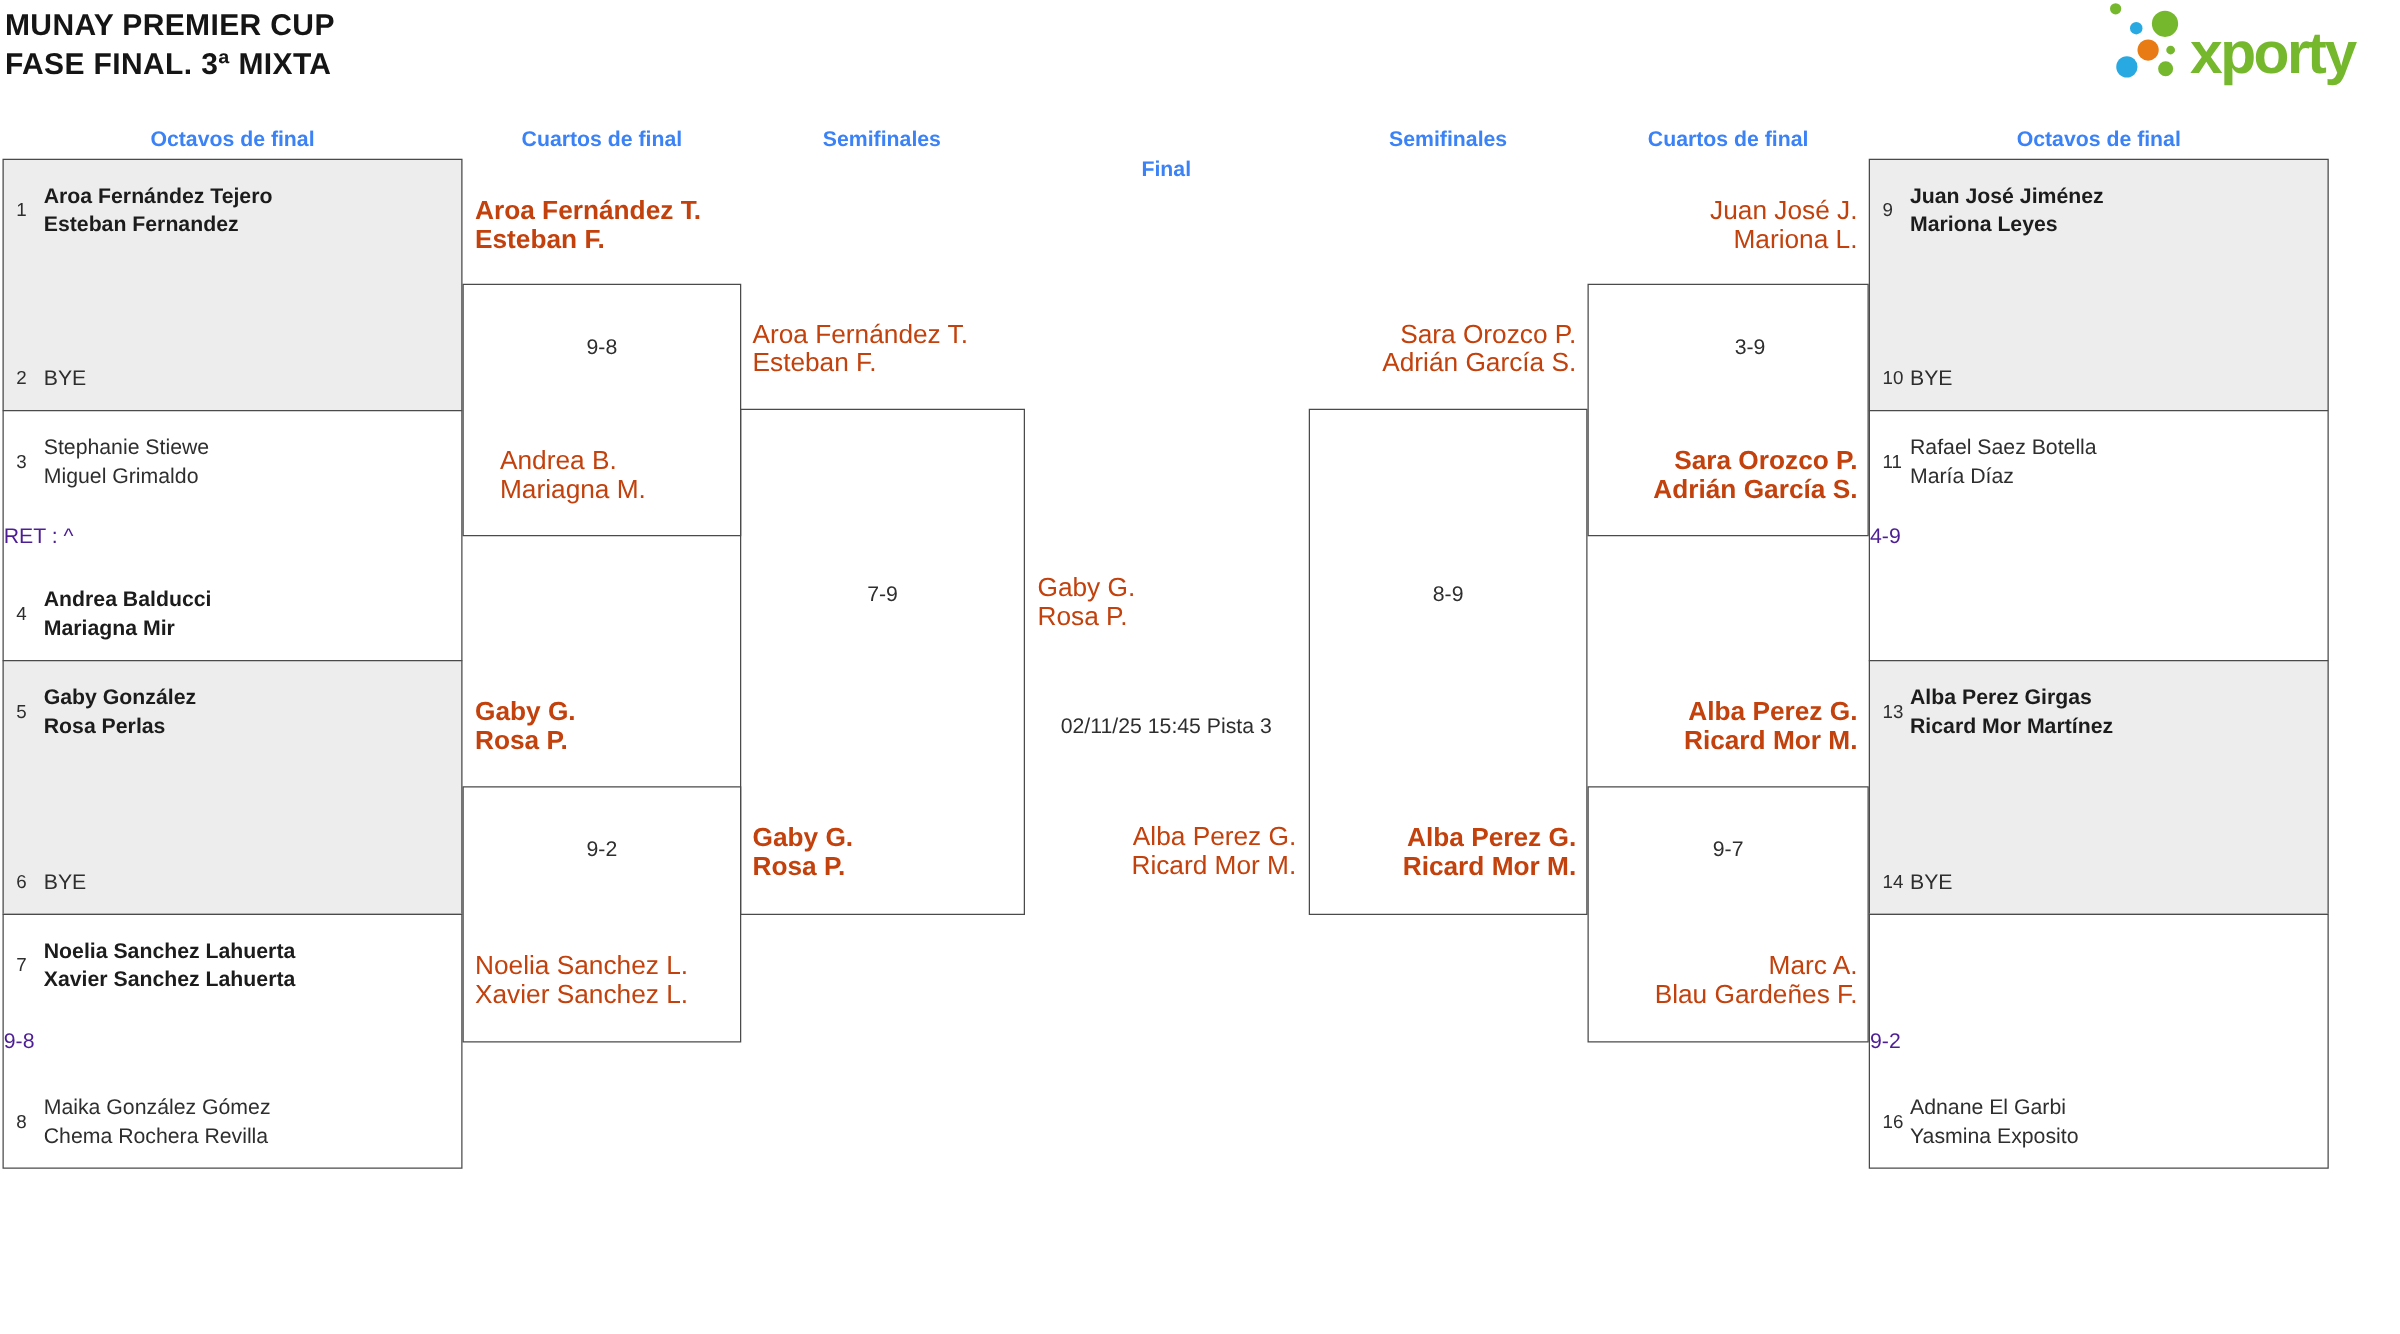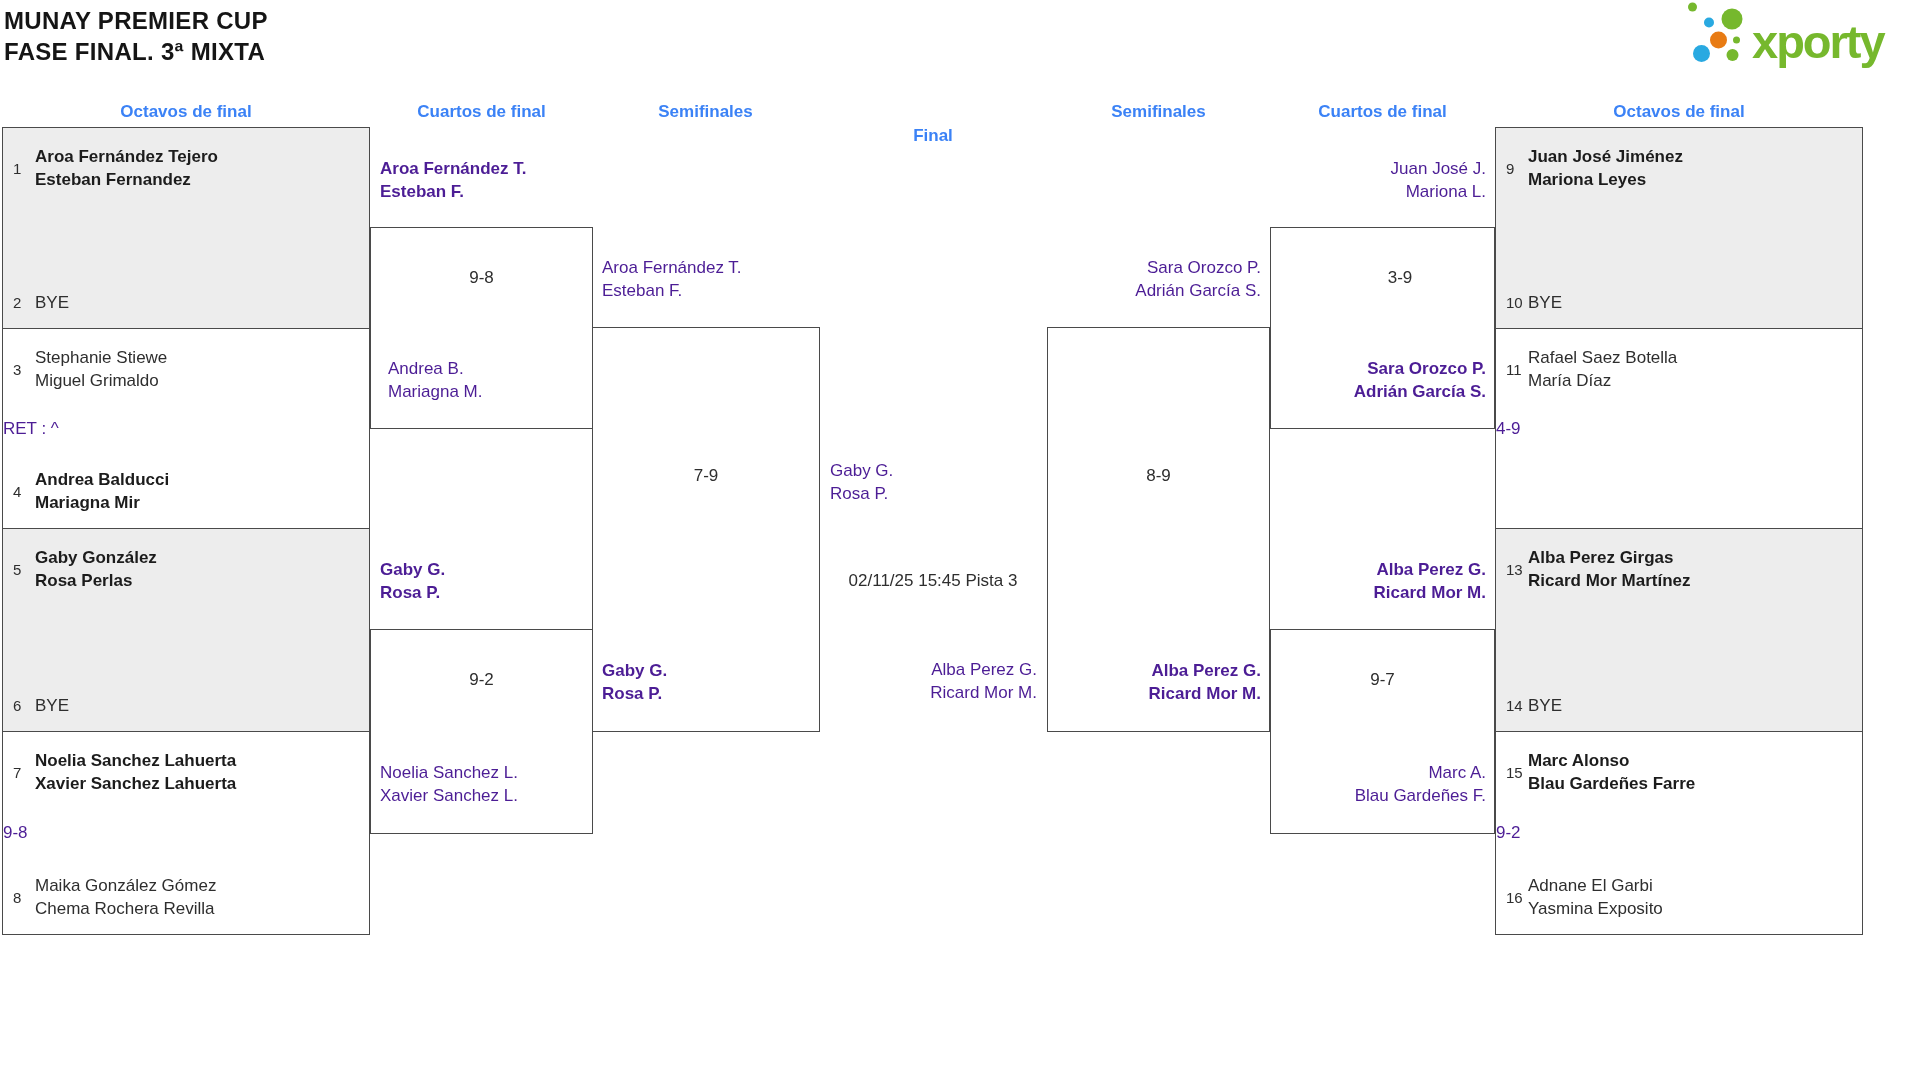--- a/index.html
+++ b/index.html
@@ -12,21 +12,21 @@
   .shade{background:#ededed;}
   .nofill{background:transparent;}
   .team{position:absolute;left:10px;display:flex;align-items:center;}
   .team.top{top:17px;} .team.bot{bottom:14px;}
   .seed{width:22px;flex:none;font-size:15px;color:#2e2e2e;}
   .names{font-size:17px;line-height:23px;white-space:pre-line;color:#2e2e2e;}
   .b{font-weight:700;color:#1c1c1c;}
   .cscore{position:absolute;left:0;right:0;top:50%;transform:translateY(-50%);
           font-size:17px;color:#4c1d95;}
   .score{position:absolute;text-align:center;font-size:17px;color:#2e2e2e;}
-  .lbl{position:absolute;font-size:17px;line-height:23px;white-space:pre-line;color:#4c1d95;}
+  .lbl{position:absolute;font-size:21px;line-height:23px;white-space:pre-line;color:#c2410c;}
   .ra{text-align:right;}
   .info{position:absolute;text-align:center;font-size:17px;color:#2e2e2e;}
   .logo{position:absolute;left:1680px;top:0px;}
 </style>
 </head>
 <body>
 
 <div class="page">
 
   <div class="title">
@@ -136,38 +136,33 @@
 Ricard Mor Martínez</div>
     </div>
     <div class="cscore"></div>
     <div class="team bot">
       <span class="seed">14</span>
       <div class="names">BYE</div>
     </div>
   </div>
 
   <div class="mbox" style="left:1495px;top:731px;width:368px;height:204px;">
-    <div class="team top">
-      <span class="seed">15</span>
-      <div class="names b">Marc Alonso
-Blau Gardeñes Farre</div>
-    </div>
     <div class="cscore">9-2</div>
     <div class="team bot">
       <span class="seed">16</span>
       <div class="names">Adnane El Garbi
 Yasmina Exposito</div>
     </div>
   </div>
 
   <div class="mbox nofill" style="left:370px;top:227px;width:223px;height:202px;"></div>
   <div class="lbl b" style="left:380px;top:157px;">Aroa Fernández T.
 Esteban F.</div>
   <div class="score" style="left:370px;width:223px;top:268px;">9-8</div>
-  <div class="lbl" style="left:388px;top:357px;">Andrea B.
+  <div class="lbl" style="left:400px;top:357px;">Andrea B.
 Mariagna M.</div>
 
   <div class="mbox nofill" style="left:370px;top:629px;width:223px;height:205px;"></div>
   <div class="lbl b" style="left:380px;top:558px;">Gaby G.
 Rosa P.</div>
   <div class="score" style="left:370px;width:223px;top:670px;">9-2</div>
   <div class="lbl" style="left:380px;top:761px;">Noelia Sanchez L.
 Xavier Sanchez L.</div>
 
   <div class="mbox nofill" style="left:592px;top:327px;width:228px;height:405px;"></div>

